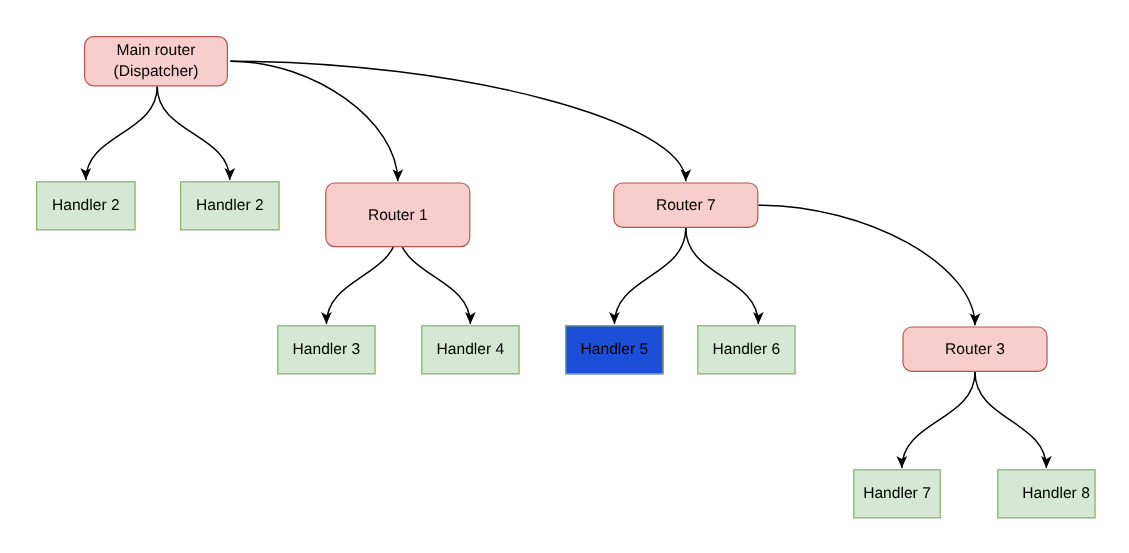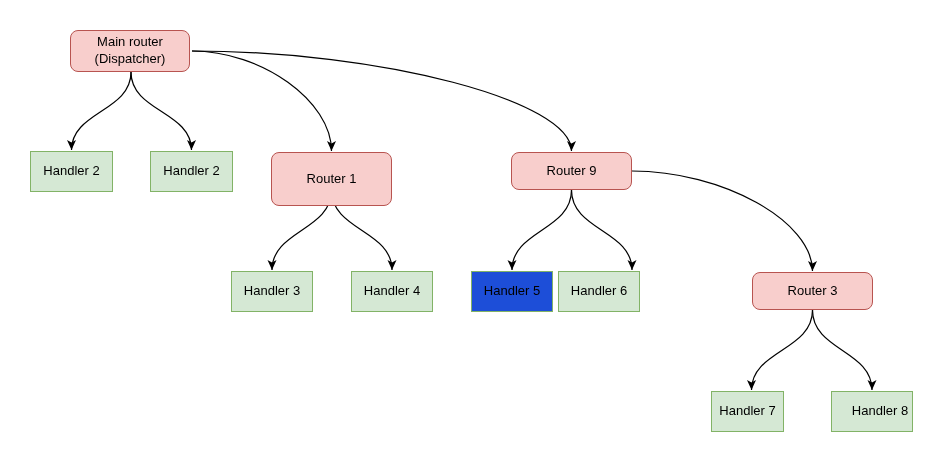--- a/index.html
+++ b/index.html
@@ -74,22 +74,22 @@
       <path d="M 632 171 C 722.25 171, 812.5 221, 812.5 271" class="edge" marker-end="url(#arrow)" style="stroke: rgb(0, 0, 0);"></path>
       <path d="M 812.5 310 C 812.5 350.5, 751.5 350.5, 751.5 390" class="edge" marker-end="url(#arrow)" style="stroke: rgb(0, 0, 0);"></path>
       <path d="M 812.5 310 C 812.5 350.5, 872 350.5, 872 390" class="edge" marker-end="url(#arrow)" style="stroke: rgb(0, 0, 0);"></path>
     </svg>
   <div id="node-layer">
       <div class="node router" style="left: 70px; top: 30px; width: 120px; height: 42px; background: rgb(248, 206, 204); border: 1px solid rgb(184, 84, 80);"><span>Main router
 (Dispatcher)</span></div>
       <div class="node handler" style="left: 30px; top: 151px; width: 83px; height: 41px; background: rgb(213, 232, 212); border: 1px solid rgb(130, 179, 102);"><span>Handler 2</span></div>
       <div class="node handler" style="left: 150px; top: 151px; width: 83px; height: 41px; background: rgb(213, 232, 212); border: 1px solid rgb(130, 179, 102);"><span>Handler 2</span></div>
       <div class="node router" style="left: 271px; top: 152px; width: 121px; height: 54px; background: rgb(248, 206, 204); border: 1px solid rgb(184, 84, 80);"><span>Router 1</span></div>
-      <div class="node router" style="left: 511px; top: 152px; width: 121px; height: 38px; background: rgb(248, 206, 204); border: 1px solid rgb(184, 84, 80);"><span>Router 9</span></div>
+      <div class="node router" style="left: 511px; top: 152px; width: 121px; height: 38px; background: rgb(248, 206, 204); border: 1px solid rgb(184, 84, 80);"><span>Router 7</span></div>
       <div class="node handler" style="left: 231px; top: 271px; width: 82px; height: 41px; background: rgb(213, 232, 212); border: 1px solid rgb(130, 179, 102);"><span>Handler 3</span></div>
       <div class="node handler" style="left: 351px; top: 271px; width: 82px; height: 41px; background: rgb(213, 232, 212); border: 1px solid rgb(130, 179, 102);"><span>Handler 4</span></div>
       <div class="node handler" style="left: 471px; top: 271px; width: 82px; height: 41px; background: #1d4ed8; border: 1px solid rgb(130, 179, 102);"><span>Handler 5</span></div>
-      <div class="node handler" style="left: 558px; top: 271px; width: 82px; height: 41px; background: rgb(213, 232, 212); border: 1px solid rgb(130, 179, 102);"><span>Handler 6</span></div>
+      <div class="node handler" style="left: 581px; top: 271px; width: 82px; height: 41px; background: rgb(213, 232, 212); border: 1px solid rgb(130, 179, 102);"><span>Handler 6</span></div>
       <div class="node router" style="left: 752px; top: 272px; width: 121px; height: 38px; background: rgb(248, 206, 204); border: 1px solid rgb(184, 84, 80);"><span>Router 3</span></div>
       <div class="node handler" style="left: 711px; top: 391px; width: 73px; height: 41px; background: rgb(213, 232, 212); border: 1px solid rgb(130, 179, 102);"><span>Handler 7</span></div>
       <div class="node handler" style="left: 831px; top: 391px; width: 82px; height: 41px; background: rgb(213, 232, 212); border: 1px solid rgb(130, 179, 102); padding-left: 16px;"><span>Handler 8</span></div>
     </div>
 </div>
 
 </body></html>

